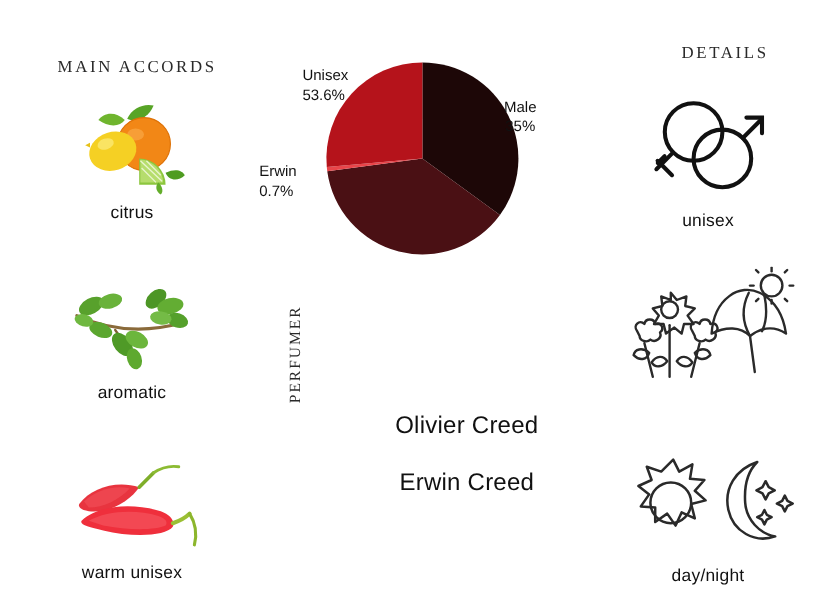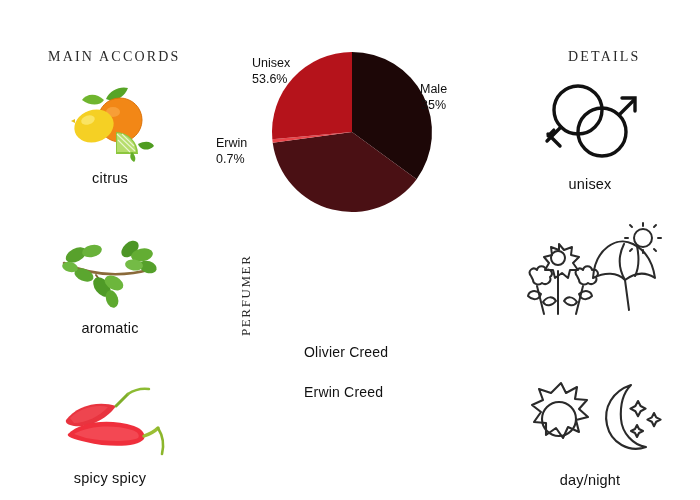--- a/index.html
+++ b/index.html
@@ -26,21 +26,21 @@
     position: absolute;
     font-family: "Liberation Serif", serif;
     font-size: 14px;
     letter-spacing: 2.2px;
     color: #2a2a2a;
     text-transform: uppercase;
     white-space: nowrap;
     margin-top: 17px;
   }
   #accords-title { left: 48px; top: 32px; }
-  #details-title { left: 568px; top: 32px; }
+  #details-title { left: 568px; top: 20px; }
 
   
   .accords-col {
     position: absolute;
     left: 0;
     top: 80px;
     width: 220px;
   }
   .accord-item {
     width: 220px;
@@ -127,23 +127,23 @@
     transform-origin: left top;
     white-space: nowrap;
   }
   .perfumer-names {
     position: absolute;
     left: 66px;
     top: 14px;
     width: 170px;
   }
   .perfumer-name {
-    font-size: 14px;
+    font-size: 20px;
     color: #111;
-    text-align: left;
+    text-align: center;
     margin-bottom: 24px;
     letter-spacing: .2px;
   }
 </style>
 </head>
 <body>
 
 <div class="page">
 
   <div class="section-title" id="accords-title">MAIN ACCORDS</div>
@@ -213,21 +213,21 @@
           <path d="M20 34 C30 24 46 20 58 23 C50 32 36 39 24 39 Z" fill="#f2545c" opacity=".55"></path>
           <path d="M66 22 C70 18 74 14 78 10" stroke="#7fae2a" stroke-width="3" fill="none" stroke-linecap="round"></path>
           <path d="M78 10 C84 6 92 4 99 5" stroke="#8cbb33" stroke-width="2.4" fill="none" stroke-linecap="round"></path>
 
           <path d="M18 50 C30 38 58 34 84 42 C92 45 96 50 94 55 C88 63 60 64 36 58 C24 55 16 53 18 50 Z" fill="#ef2f3c"></path>
           <path d="M24 50 C38 42 62 40 82 46 C88 48 90 51 88 54 C80 58 56 58 36 54 Z" fill="#f7626a" opacity=".5"></path>
           <path d="M94 52 C100 50 104 48 108 44" stroke="#9bbf34" stroke-width="3.4" fill="none" stroke-linecap="round"></path>
           <path d="M108 44 C113 52 114 62 112 70" stroke="#8cb62c" stroke-width="2.6" fill="none" stroke-linecap="round"></path>
         </svg>
       </div>
-      <div class="accord-label">spicy spicy</div>
+      <div class="accord-label">warm unisex</div>
     </div>
   </div>
 
   <div class="pie-wrap">
     <svg width="280" height="200" viewBox="0 0 280 200">
       <g transform="translate(140,92)">
 
         <path id="slice-male" d="M 0 0 L 0.00 -80.00 A 80 80 0 0 1 64.62 47.17 Z" fill="#1d0707"></path>
 
         <path id="slice-moremasc" d="M 0 0 L 64.62 47.17 A 80 80 0 0 1 -79.29 10.66 Z" fill="#4a1014"></path>

